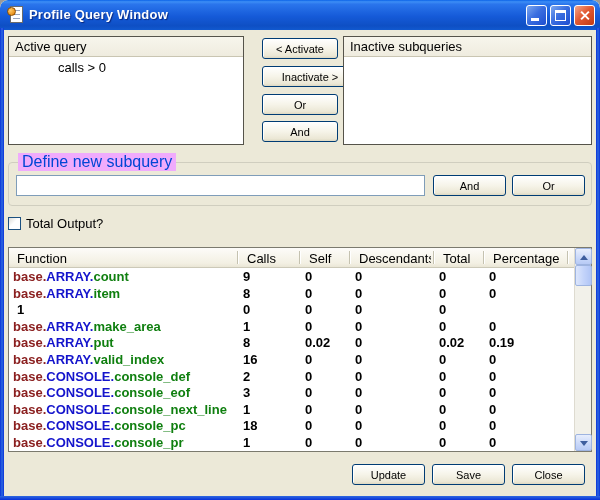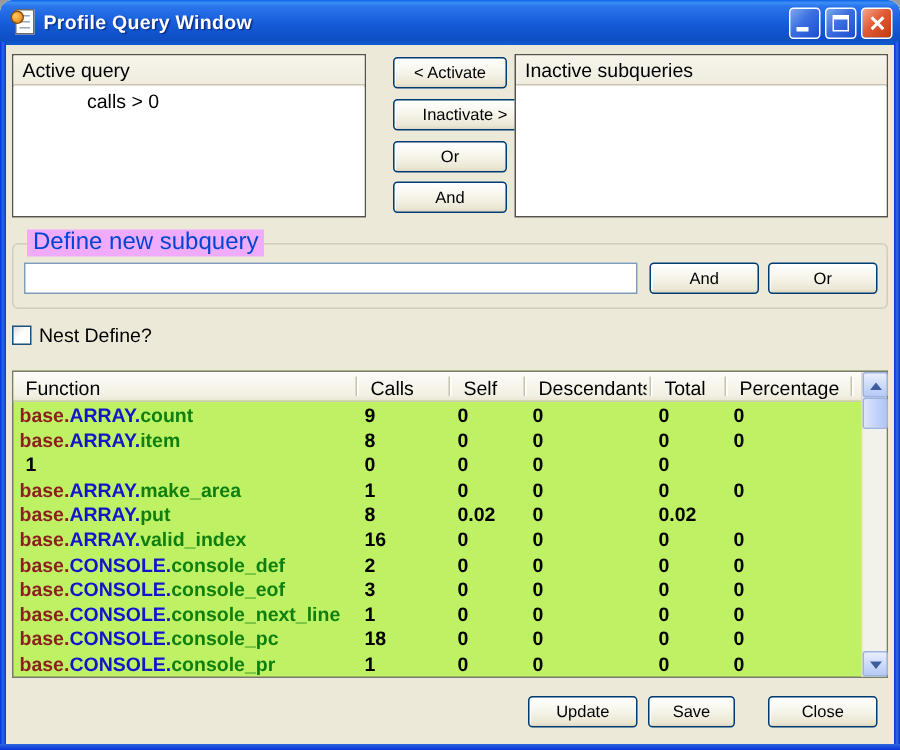--- a/index.html
+++ b/index.html
@@ -54,21 +54,21 @@
   .groupbox{position:absolute;left:8px;top:162px;width:584px;height:44px;border:1px solid #D0CEBF;border-radius:4px;}
   .groupbox-label{position:absolute;left:18px;top:153px;padding:0 4px;background:#f0abfc;color:#0046D5;font-size:16px;}
   .textinput{position:absolute;left:16px;top:175px;width:409px;height:21px;border:1px solid #7F9DB9;background:#fff;font:13px "Liberation Sans",sans-serif;padding:2px 4px;outline:none;}
 
   
   .cbrow{position:absolute;left:8px;top:216px;height:14px;display:flex;align-items:center;}
   .cbbox{width:13px;height:13px;border:1px solid #1C5180;background:linear-gradient(135deg,#DCDCD7,#ffffff 45%);margin-right:5px;}
   .cblabel{font-size:13px;}
 
   
-  .table{position:absolute;left:8px;top:247px;width:584px;height:205px;background:#bef264;border:1px solid #7B7A6E;}
+  .table{position:absolute;left:8px;top:247px;width:584px;height:205px;background:#ffffff;border:1px solid #7B7A6E;}
   .thead{position:absolute;left:0;top:0;right:17px;height:20px;display:grid;grid-template-columns:226px 62px 50px 84px 50px 84px 1fr;background:linear-gradient(180deg,#FDFCF9,#F3F0E3 80%,#EAE6D6);border-bottom:1px solid #CCC9B8;}
   .hcell{position:relative;padding:3px 0 0 12px;font-size:13px;white-space:nowrap;overflow:hidden;}
   .hcell:first-child{padding-left:8px;}
   .hcell.sep::before{content:"";position:absolute;left:2px;top:3px;width:1px;height:13px;background:#C5C2B0;}
   .hcell.sep::after{content:"";position:absolute;left:3px;top:3px;width:1px;height:13px;background:#fff;}
   .tbody{position:absolute;left:0;top:21px;right:17px;bottom:0;overflow:hidden;font-weight:bold;}
   .trow{display:grid;grid-template-columns:226px 62px 50px 84px 50px 84px 1fr;height:16.6px;line-height:16.6px;}
   .tcell{padding-left:8px;font-size:13px;white-space:nowrap;overflow:hidden;}
   .tcell.fn{padding-left:4px;}
   .fn-pkg{color:#8B2020;}
@@ -132,21 +132,21 @@
   </div>
 
   <div class="groupbox"></div>
   <div class="groupbox-label">Define new subquery</div>
   <input class="textinput" type="text" value="" style="">
   <button class="xpbtn" style="left:433px;top:175px;width:73px;height:21px;">And</button>
   <button class="xpbtn" style="left:512px;top:175px;width:73px;height:21px;">Or</button>
 
   <div class="cbrow">
     <span class="cbbox"></span>
-    <span class="cblabel">Nest Define?</span>
+    <span class="cblabel">Total Output?</span>
   </div>
 
   <div class="table">
     <div class="thead">
         <div class="hcell">Function</div>
         <div class="hcell sep">Calls</div>
         <div class="hcell sep">Self</div>
         <div class="hcell sep">Descendants</div>
         <div class="hcell sep">Total</div>
         <div class="hcell sep">Percentage</div>
@@ -187,20 +187,21 @@
           <div class="tcell num">0</div>
           <div class="tcell num">0</div>
           <div class="tcell num"></div>
         </div>
         <div class="trow">
           <div class="tcell fn"><span class="fn-pkg">base.</span><span class="fn-cls">ARRAY.</span><span class="fn-name">put</span></div>
           <div class="tcell num">8</div>
           <div class="tcell num">0.02</div>
           <div class="tcell num">0</div>
           <div class="tcell num">0.02</div>
+          <div class="tcell num">0.19</div>
           <div class="tcell num"></div>
         </div>
         <div class="trow">
           <div class="tcell fn"><span class="fn-pkg">base.</span><span class="fn-cls">ARRAY.</span><span class="fn-name">valid_index</span></div>
           <div class="tcell num">16</div>
           <div class="tcell num">0</div>
           <div class="tcell num">0</div>
           <div class="tcell num">0</div>
           <div class="tcell num">0</div>
           <div class="tcell num"></div>
@@ -256,16 +257,16 @@
           <span class="arr up"></span>
         </div>
       <div class="sb-thumb"></div>
       <div class="sb-btn sb-down">
           <span class="arr down"></span>
         </div>
     </div>
   </div>
 
   <button class="xpbtn" style="left:352px;top:464px;width:73px;height:21px;">Update</button>
-  <button class="xpbtn" style="left:432px;top:464px;width:58px;height:21px;">Save</button>
+  <button class="xpbtn" style="left:432px;top:464px;width:73px;height:21px;">Save</button>
   <button class="xpbtn" style="left:512px;top:464px;width:73px;height:21px;">Close</button>
 
 </div>
 
 </body></html>

